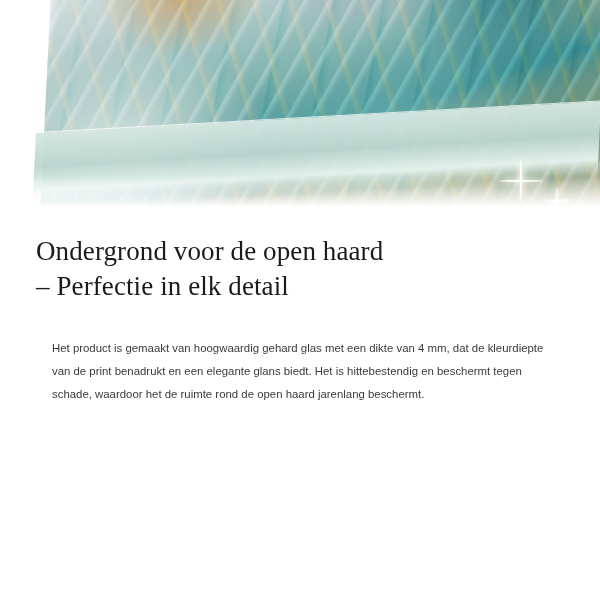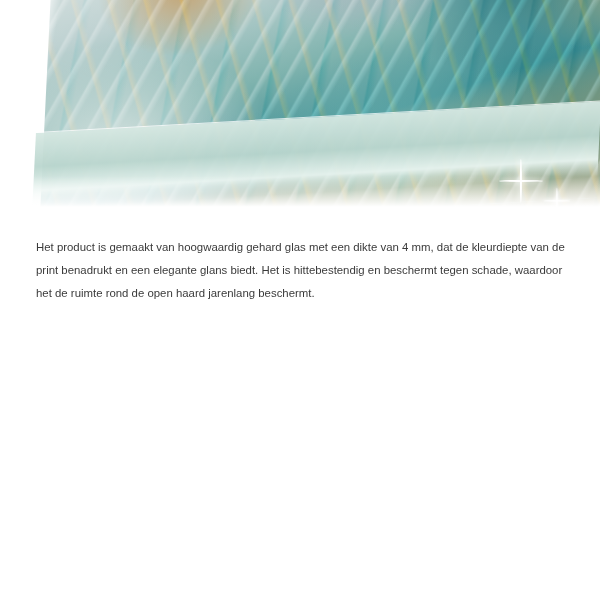--- a/index.html
+++ b/index.html
@@ -128,21 +128,21 @@
     padding: 16px 36px 0 36px;
     font-family: "Liberation Serif", serif;
     font-size: 27px;
     line-height: 1.28;
     font-weight: 400;
     color: #1b1b1b;
     letter-spacing: 0.1px;
   }
   .headline .l2 { display: block; }
   .body-copy {
-    margin: 0;
+    margin: 16px;
     padding: 18px 24px 0 36px;
     font-size: 11.4px;
     line-height: 2.0;
     color: #3a3a3a;
     max-width: 536px;
   }
 </style>
 </head>
 <body>
 
@@ -151,16 +151,20 @@
   <div class="hero">
     <div class="hero-art"></div>
     <div class="glass-edge"></div>
     <div class="glass-edge-2"></div>
     <div class="corner-mask-left"></div>
     <div class="sparkle s1"></div>
     <div class="sparkle s2"></div>
   </div>
 
   <div class="content">
+    <h1 class="headline">
+      <span>Ondergrond voor de open haard</span>
+      <span class="l2">– Perfectie in elk detail</span>
+    </h1>
     <p class="body-copy">Het product is gemaakt van hoogwaardig gehard glas met een dikte van 4 mm, dat de kleurdiepte van de print benadrukt en een elegante glans biedt. Het is hittebestendig en beschermt tegen schade, waardoor het de ruimte rond de open haard jarenlang beschermt.</p>
   </div>
 
 </div>
 
 </body></html>

